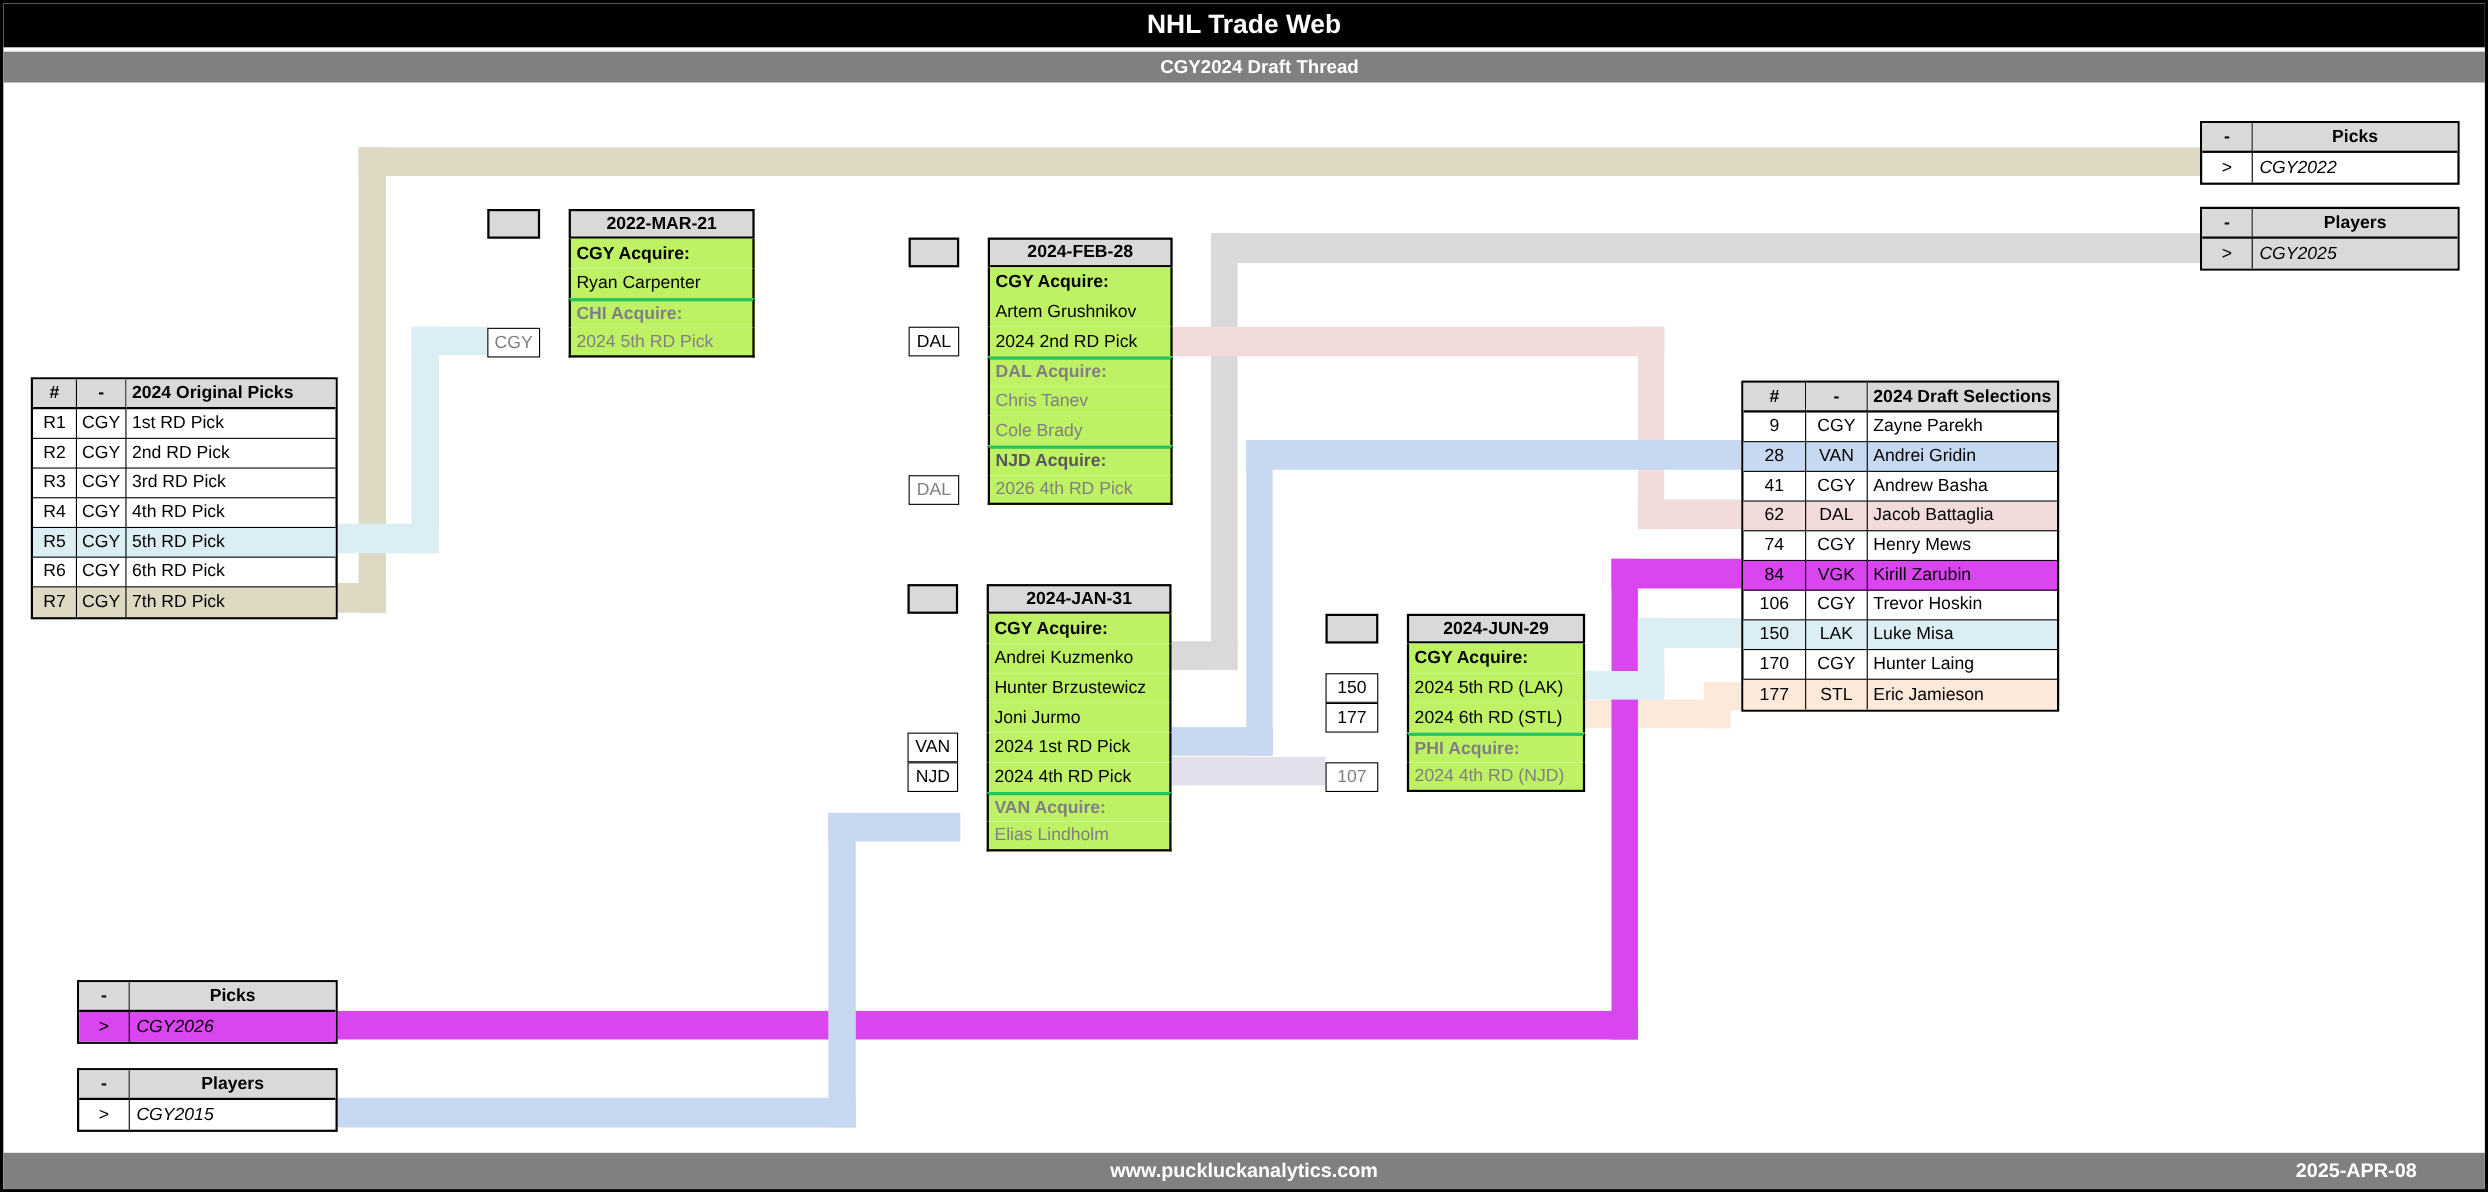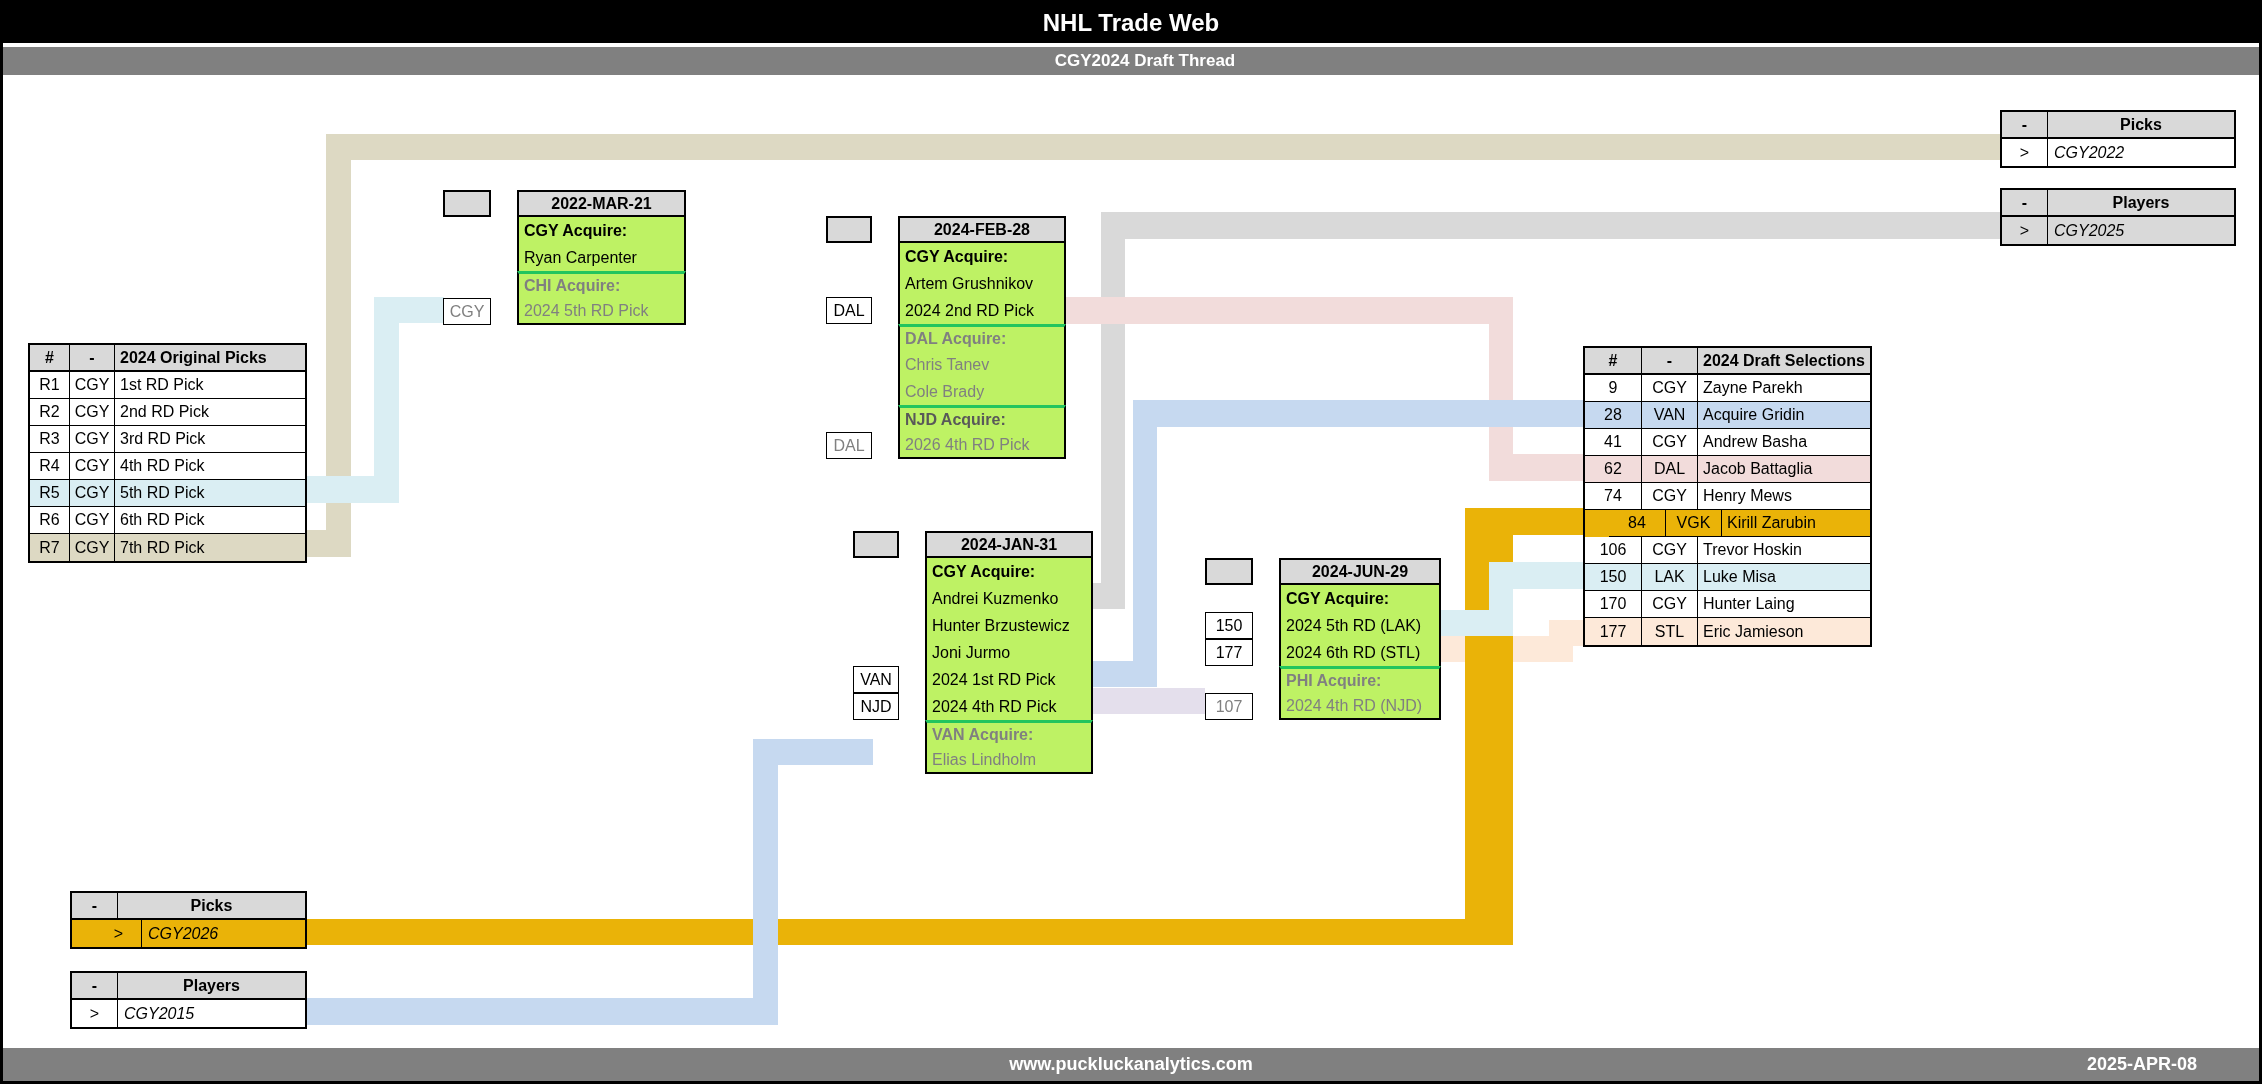--- a/index.html
+++ b/index.html
@@ -12,21 +12,21 @@
             display:flex;align-items:center;justify-content:center;font-size:17px;font-weight:bold;padding-left:14px;}
   .footerbar{position:absolute;left:0;bottom:0;width:100%;height:33px;background:#808080;color:#fff;
             font-size:18px;font-weight:bold;}
   .footer-site{position:absolute;left:0;top:0;width:100%;height:33px;display:flex;align-items:center;justify-content:center;}
   .footer-date{position:absolute;right:62px;top:0;height:33px;display:flex;align-items:center;}
   
   .seg{position:absolute;z-index:1;}
   
   .bg-lb{background:#daeef3;} .bg-tan{background:#ddd9c3;} .bg-gr{background:#d9d9d9;}
   .bg-pk{background:#f2dcdb;} .bg-pw{background:#c6d9f0;} .bg-lv{background:#e4dfec;}
-  .bg-pc{background:#fde9d9;} .bg-gn{background:#eab308;padding-left:24px;}
+  .bg-pc{background:#fde9d9;} .bg-gn{background:#d946ef;}
   .gy{color:#808080;} .dgy{color:#595959;} .b{font-weight:bold;}
   
   .gridt{position:absolute;z-index:2;border:2px solid #000;background:#fff;font-size:16px;}
   .grow{display:flex;height:27px;}
   .gc{border-right:1px solid #000;border-bottom:1px solid #000;display:flex;align-items:center;
       justify-content:center;box-sizing:border-box;overflow:hidden;white-space:nowrap;}
   .gc:last-child{border-right:none;}
   .grow:last-child .gc{border-bottom:none;}
   .grow.hd .gc{background:#d9d9d9;font-weight:bold;border-bottom:2px solid #000;}
   .op .gc:nth-child(1){width:40px;} .op .gc:nth-child(2){width:45px;}
@@ -197,21 +197,21 @@
     <div class="trow sec">
         <div class="tb w46"></div>
         <div class="tm b dgy">NJD Acquire:</div>
       </div>
     <div class="trow last">
         <div class="tb w46 badged gy">DAL</div>
         <div class="tm gy">2026 4th RD Pick</div>
       </div>
   </div>
 
-  <div class="trade" style="left:822px;top:528px;width:240px;margin-left:28px;">
+  <div class="trade" style="left:822px;top:528px;width:240px;">
     <div class="trow hdr">
         <div class="tb w46"></div>
         <div class="tm">2024-JAN-31</div>
       </div>
     <div class="trow">
         <div class="tb w46"></div>
         <div class="tm b">CGY Acquire:</div>
       </div>
     <div class="trow">
         <div class="tb w46"></div>
@@ -277,21 +277,21 @@
       <div class="gc">2024 Draft Selections</div>
     </div>
     <div class="grow">
         <div class="gc">9</div>
         <div class="gc">CGY</div>
         <div class="gc">Zayne Parekh</div>
       </div>
     <div class="grow bg-pw">
         <div class="gc">28</div>
         <div class="gc">VAN</div>
-        <div class="gc">Acquire Gridin</div>
+        <div class="gc">Andrei Gridin</div>
       </div>
     <div class="grow">
         <div class="gc">41</div>
         <div class="gc">CGY</div>
         <div class="gc">Andrew Basha</div>
       </div>
     <div class="grow bg-pk">
         <div class="gc">62</div>
         <div class="gc">DAL</div>
         <div class="gc">Jacob Battaglia</div>

